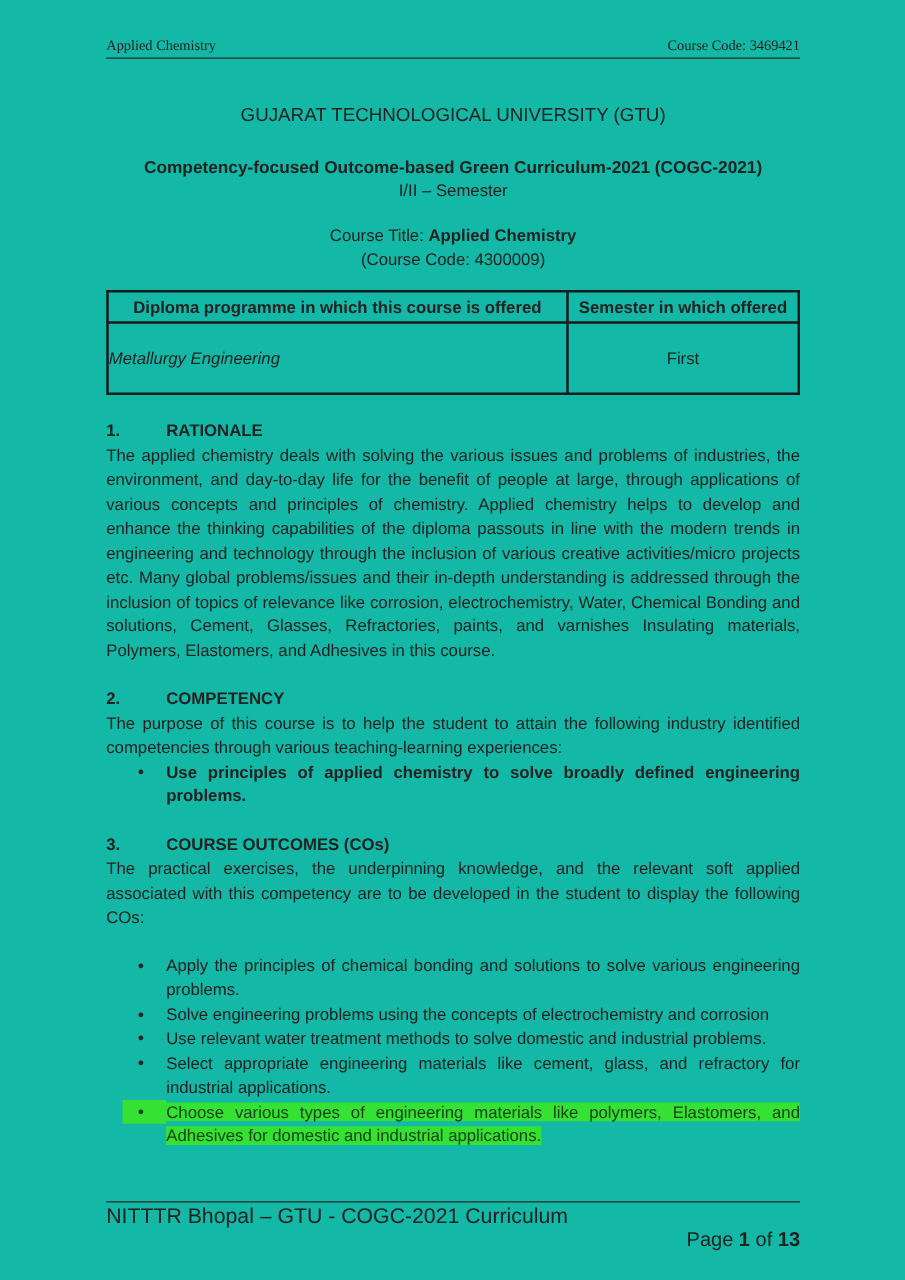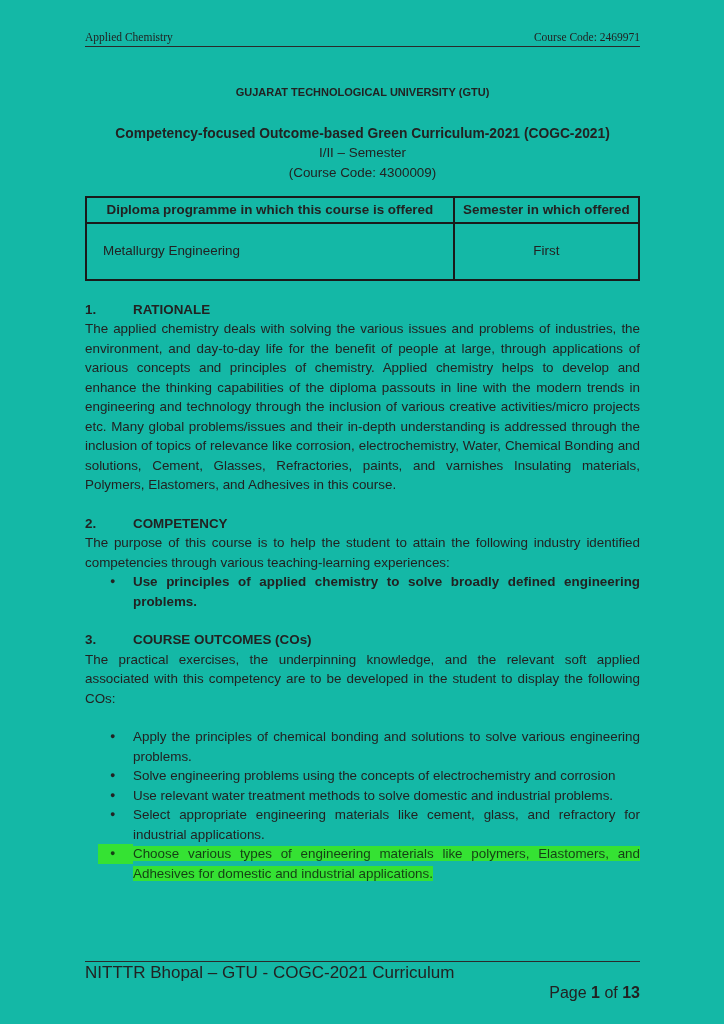--- a/index.html
+++ b/index.html
@@ -27,21 +27,21 @@
     align-items: flex-end;
     font-family: "Liberation Serif", serif;
     font-size: 11.5px;
     line-height: 14px;
     border-bottom: 1.5px solid #2a2a2a;
     padding-bottom: 2px;
   }
 
   
   .title-block { margin-top: 36px; text-align: center; }
-  .title-university { font-weight: 700; font-size: 11px; }
+  .title-university { font-weight: 400; font-size: 15px; }
   .title-curriculum { font-weight: 700; font-size: 13.8px; margin-top: 21px; }
   .title-semester { margin-top: 0; }
   .title-course { margin-top: 16px; }
   .title-code { margin-top: 0; }
 
   
   table.offer-table {
     width: 100%;
     margin-top: 14px;
     border-collapse: collapse;
@@ -52,22 +52,23 @@
   }
   table.offer-table th {
     font-weight: 700;
     text-align: center;
     padding: 2px 4px;
   }
   table.offer-table th.th-programme { width: 66.5%; }
   table.offer-table th.th-semester { width: 33.5%; }
   td.cell-programme {
     text-align: left;
-    padding: 4px 16px;
+    padding: 4px 0;
     vertical-align: middle;
+    font-style: italic;
   }
   td.cell-programme.just { text-align: justify; }
   td.cell-semester {
     text-align: center;
     vertical-align: middle;
   }
   tr.row-first td { height: 57px; }
   tr.row-second td { height: 70px; }
 
   
@@ -118,27 +119,28 @@
   .footer-org { font-size: 17px; line-height: 17px; margin-top: 2px; }
   .footer-page { text-align: right; font-size: 16px; margin-top: 2px; }
 </style>
 </head>
 <body>
 
 <div class="page">
 
   <header class="doc-header">
     <span>Applied Chemistry</span>
-    <span>Course Code: 2469971</span>
+    <span>Course Code: 3469421</span>
   </header>
 
   <div class="title-block">
     <div class="title-university">GUJARAT TECHNOLOGICAL UNIVERSITY (GTU)</div>
     <div class="title-curriculum">Competency-focused Outcome-based Green Curriculum-2021 (COGC-2021)</div>
     <div class="title-semester">I/II – Semester</div>
+    <div class="title-course"><span>Course Title: </span><span class="bold">Applied Chemistry</span></div>
     <div class="title-code">(Course Code: 4300009)</div>
   </div>
 
   <table class="offer-table">
     <thead>
       <tr>
         <th class="th-programme">Diploma programme in which this course is offered</th>
         <th class="th-semester">Semester in which offered</th>
       </tr>
     </thead>

